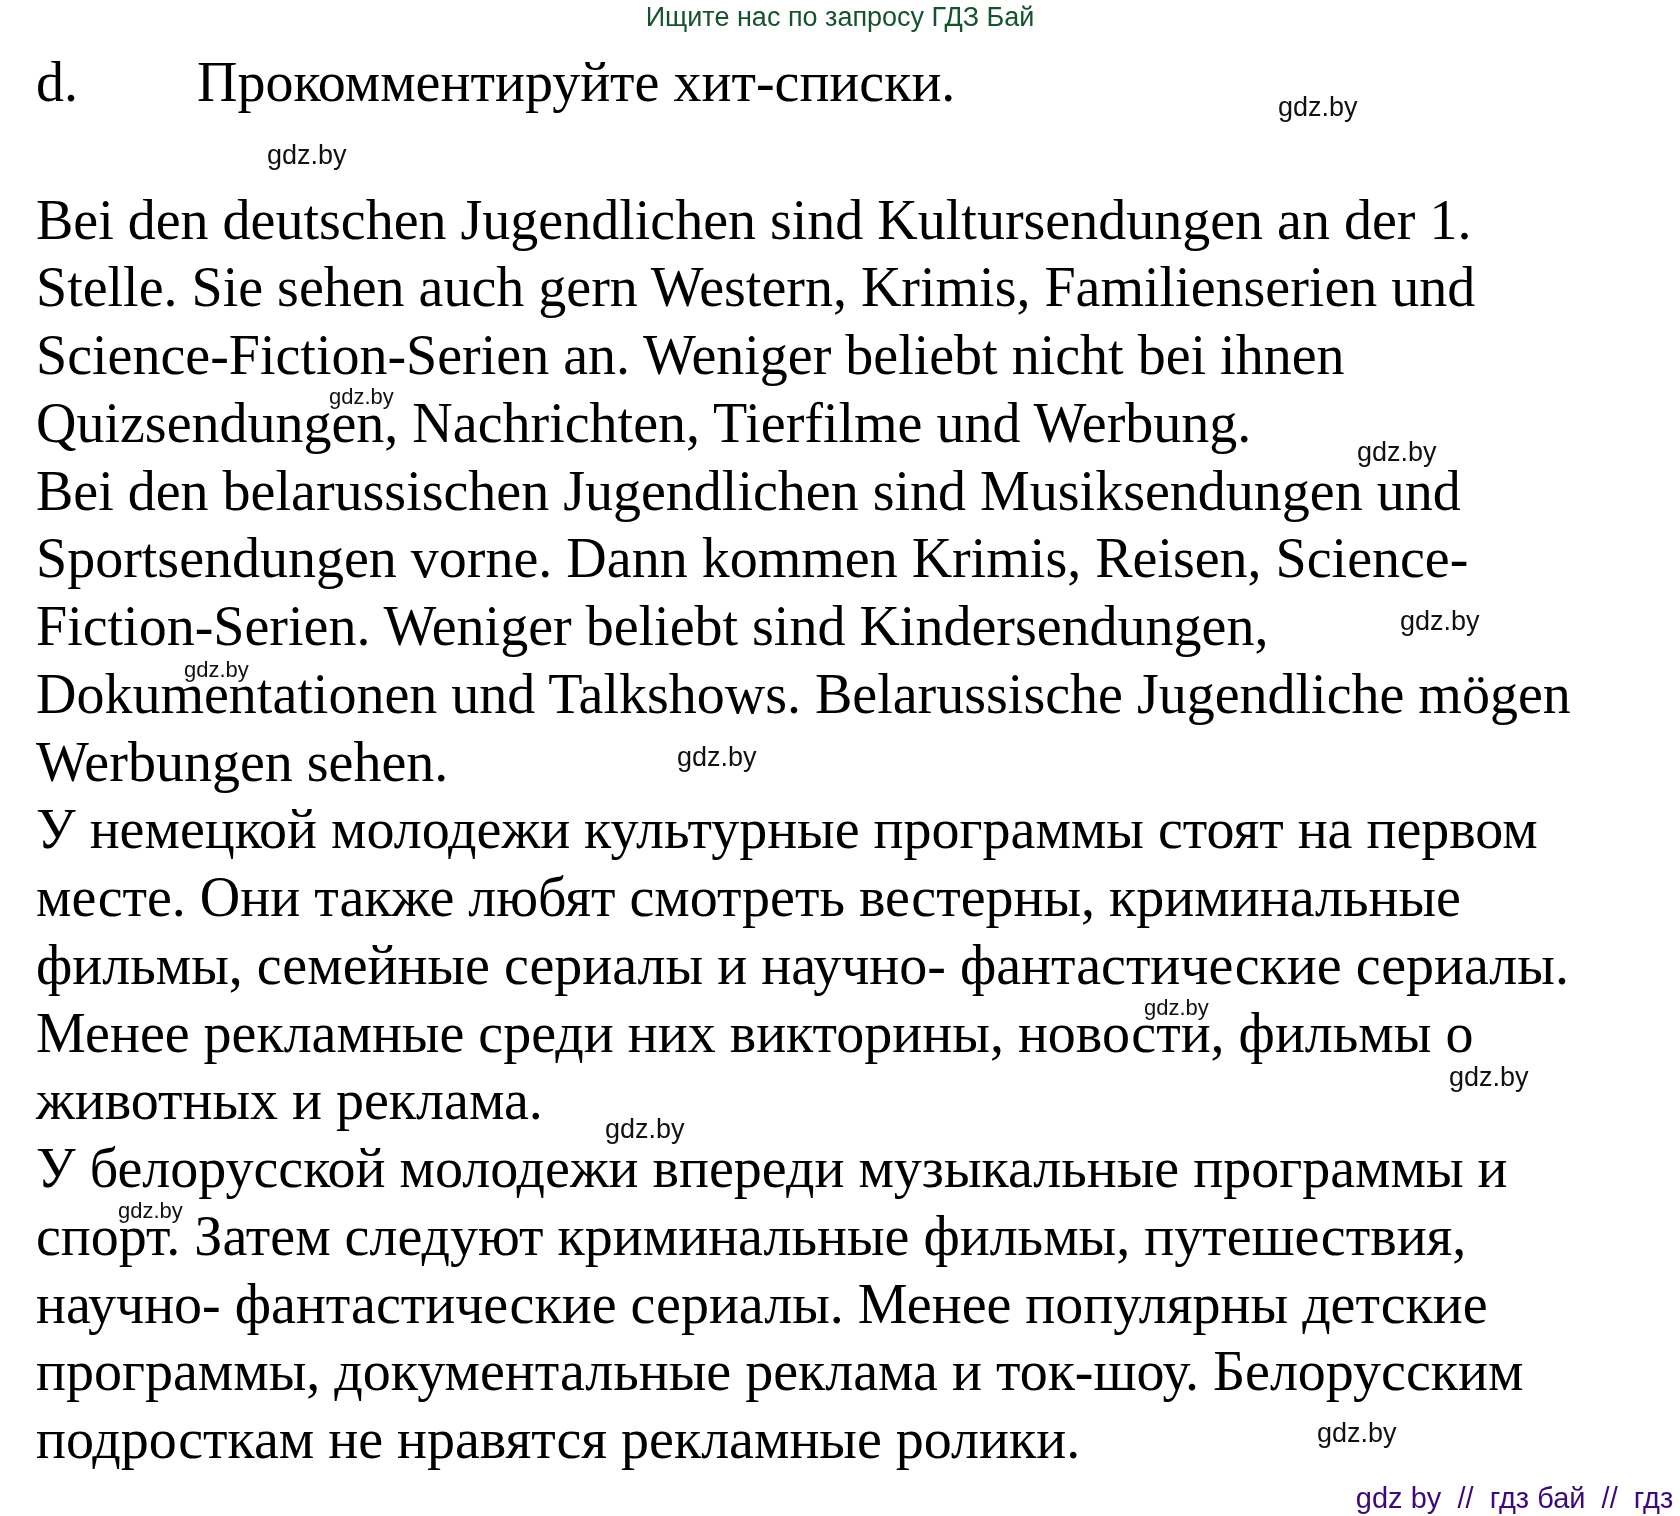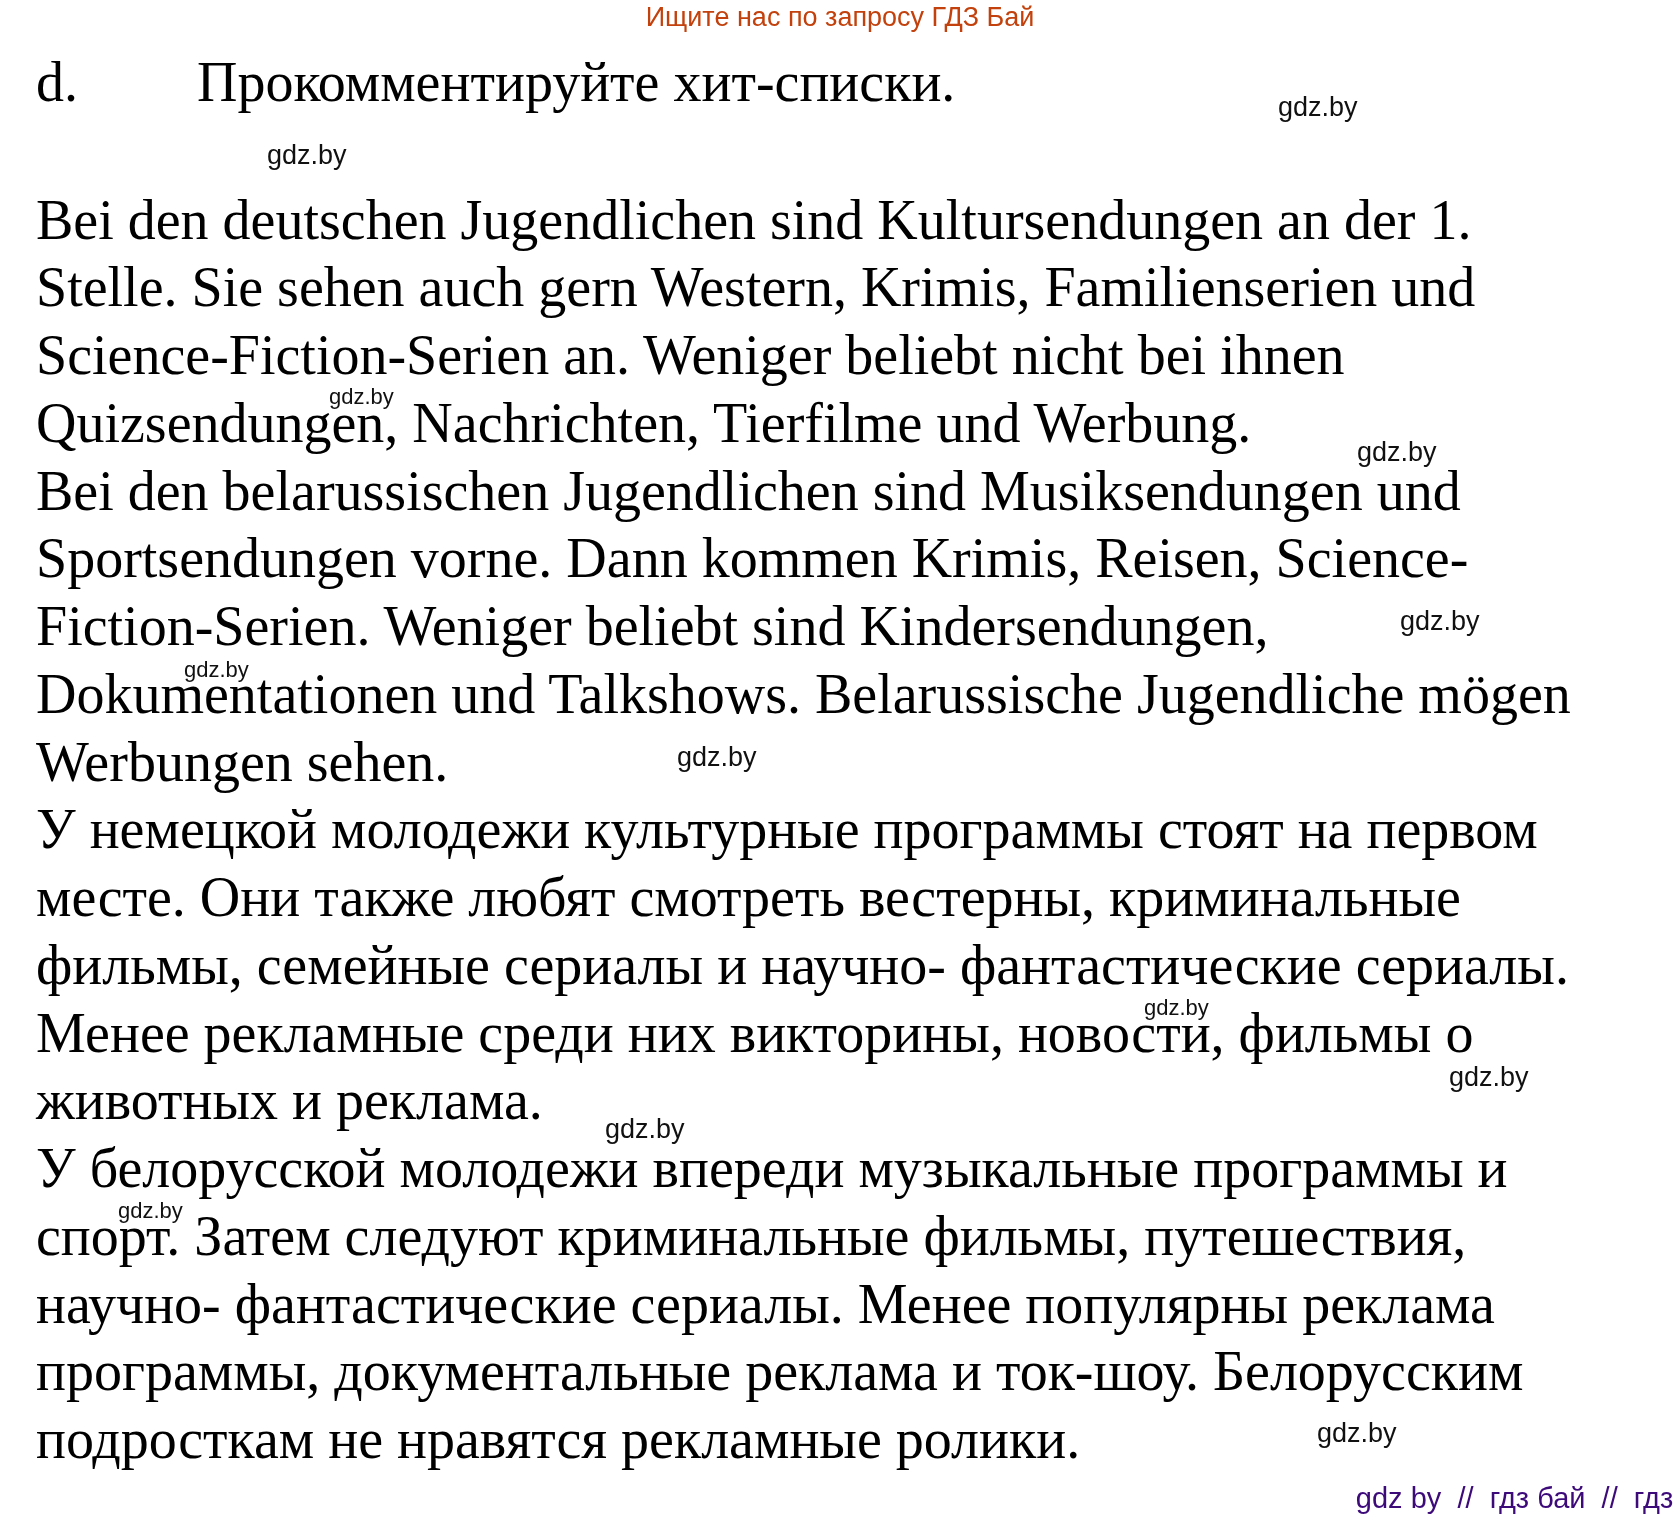--- a/index.html
+++ b/index.html
@@ -1,19 +1,19 @@
 <!DOCTYPE html>
 <html><head>
 <meta charset="utf-8">
 <style>
   html, body { margin: 0; padding: 0; background: #ffffff; }
   body { width: 1680px; height: 1516px; position: relative; overflow: hidden; }
   .banner {
     position: absolute; left: 0; top: 0; width: 1680px; text-align: center;
-    font-family: "Liberation Sans", sans-serif; font-size: 27px; color: #c2410c;
+    font-family: "Liberation Sans", sans-serif; font-size: 27px; color: #14532d;
     top: 0px; line-height: 34px;
   }
   .heading-d, .heading-title, .line {
     position: absolute; font-family: "Liberation Serif", serif; color: #000;
     font-size: 56px; line-height: 60px; white-space: nowrap;
   }
   .heading-d { left: 36px; top: 52px; }
   .heading-title { left: 197px; top: 52px; }
   .wm {
     position: absolute; font-family: Liberation Sans, sans-serif; font-size: 27px;
@@ -45,21 +45,21 @@
 <div class="line" style="left:36px;top:732px">Werbungen sehen.</div>
 
 <div class="line" style="left:36px;top:799px">У немецкой молодежи культурные программы стоят на первом</div>
 <div class="line" style="left:36px;top:867px">месте. Они также любят смотреть вестерны, криминальные</div>
 <div class="line" style="left:36px;top:935px">фильмы, семейные сериалы и научно- фантастические сериалы.</div>
 <div class="line" style="left:36px;top:1003px">Менее рекламные среди них викторины, новости, фильмы о</div>
 <div class="line" style="left:36px;top:1070px">животных и реклама.</div>
 
 <div class="line" style="left:36px;top:1138px">У белорусской молодежи впереди музыкальные программы и</div>
 <div class="line" style="left:36px;top:1206px">спорт. Затем следуют криминальные фильмы, путешествия,</div>
-<div class="line" style="left:36px;top:1274px">научно- фантастические сериалы. Менее популярны реклама</div>
+<div class="line" style="left:36px;top:1274px">научно- фантастические сериалы. Менее популярны детские</div>
 <div class="line" style="left:36px;top:1341px">программы, документальные реклама и ток-шоу. Белорусским</div>
 <div class="line" style="left:36px;top:1409px">подросткам не нравятся рекламные ролики.</div>
 
 <div class="wm" style="left:1278px;top:92px">gdz.by</div>
 <div class="wm" style="left:267px;top:140px">gdz.by</div>
 <div class="wm" style="left:329px;top:382px;font-size:22px">gdz.by</div>
 <div class="wm" style="left:1357px;top:437px">gdz.by</div>
 <div class="wm" style="left:1400px;top:606px">gdz.by</div>
 <div class="wm" style="left:184px;top:655px;font-size:22px">gdz.by</div>
 <div class="wm" style="left:677px;top:742px">gdz.by</div>

